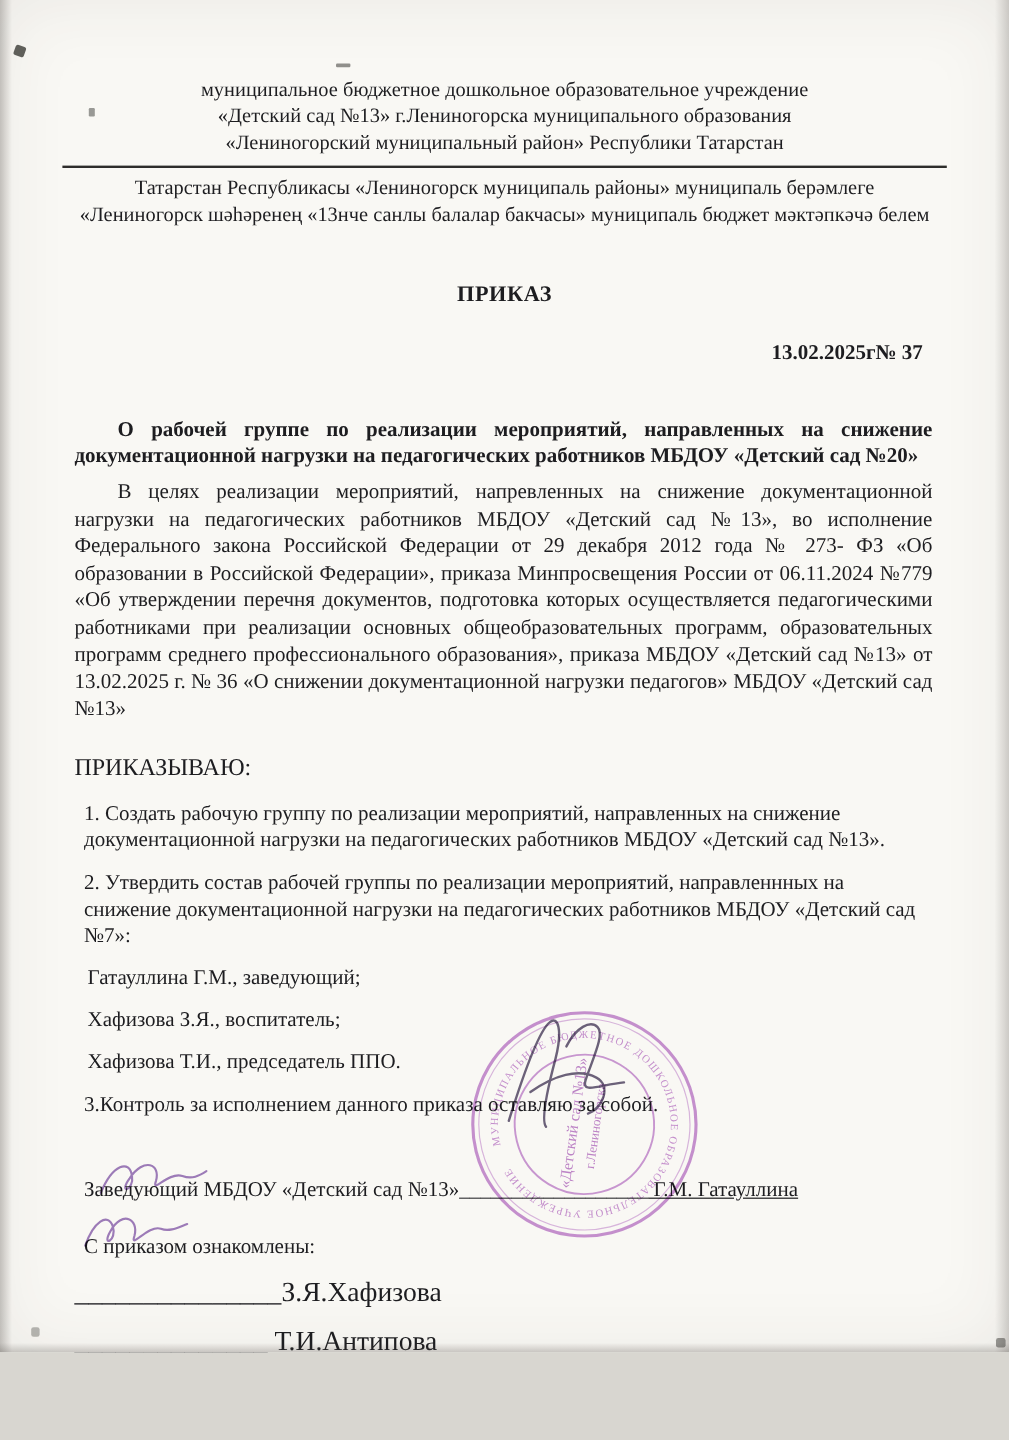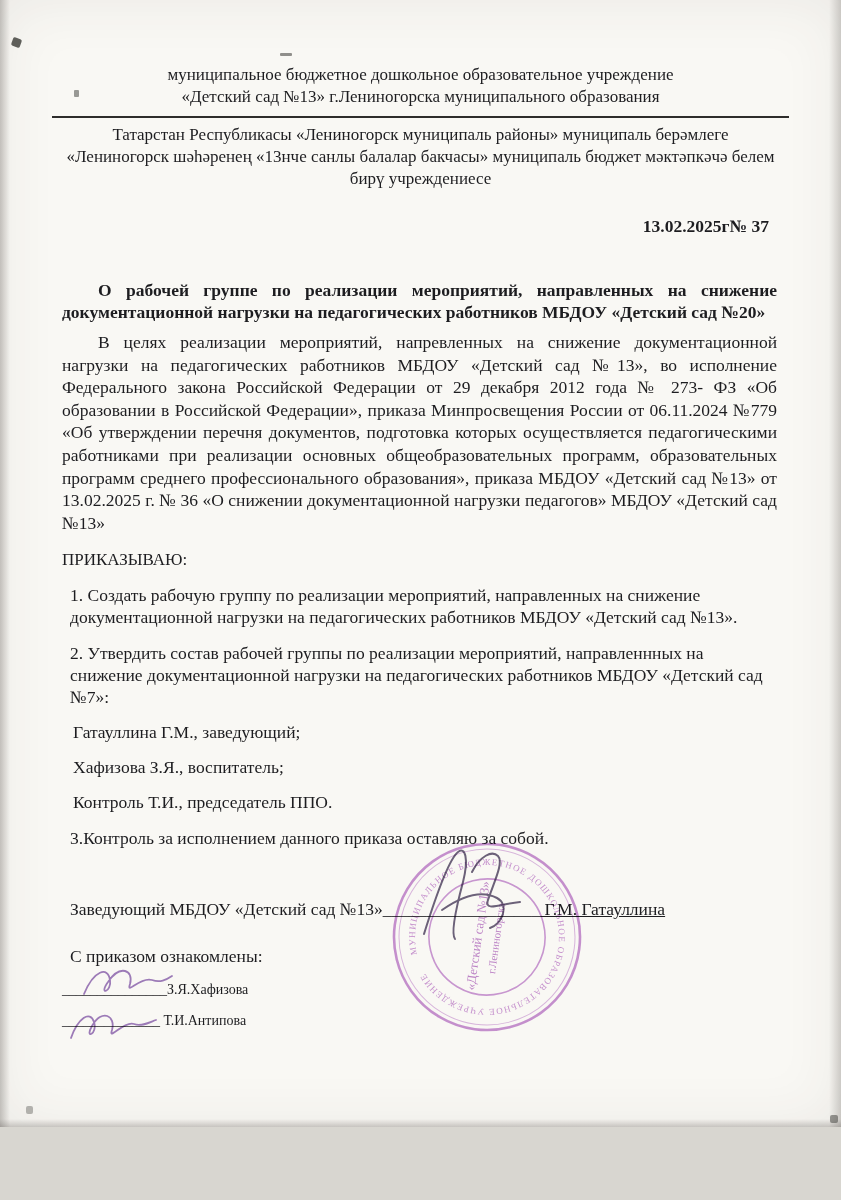--- a/index.html
+++ b/index.html
@@ -19,27 +19,27 @@
 
   .letterhead-ru { margin:64px 70px 0; text-align:center; font-size:17px; line-height:22px; }
   .rule { margin:8px 52px 6px; border:0; border-top:2px solid #2e2d2b; height:0; }
   .letterhead-tat { margin:0 28px; text-align:center; font-size:17px; line-height:22px; }
 
   .order-title { margin:46px 0 0; text-align:center; font-weight:bold; font-size:18.5px; letter-spacing:0.5px; }
   .date-row { display:flex; justify-content:flex-end; margin:26px 72px 0 22px; font-size:17.5px; font-weight:bold; }
   .date-row .date { font-weight:bold; }
   .subject { margin:42px 64px 0 62px; font-weight:bold; text-align:justify; text-indent:36px; font-size:17.5px; line-height:22px; }
   .preamble { margin:8px 64px 0 62px; text-align:justify; text-indent:36px; font-size:17.5px; line-height:22.6px; }
-  .decree { margin:16px 62px 0; font-size:17px; }
+  .decree { margin:28px 62px 0; font-size:20px; }
   .item { margin:14px 64px 0 70px; font-size:17.5px; line-height:22px; }
   .member { margin:14px 64px 0 73px; font-size:17.5px; }
   .sign-row { margin:50px 64px 0 70px; font-size:17.5px; }
   .signed-name { text-decoration:underline; }
   .ack-label { margin:26px 64px 0 70px; font-size:17.5px; }
-  .ack-line { margin:15px 64px 0 62px; font-size:14px; }
+  .ack-line { margin:15px 64px 0 62px; font-size:23px; }
 
   .stamp-svg { position:absolute; left:372px; top:826px; mix-blend-mode:multiply; opacity:0.82; transform:rotate(-14deg); }
   .sig-main  { position:absolute; left:402px; top:842px; mix-blend-mode:multiply; opacity:0.9; }
   .sig-ack1  { position:absolute; left:78px;  top:962px; mix-blend-mode:multiply; opacity:0.9; }
   .sig-ack2  { position:absolute; left:66px;  top:1008px; mix-blend-mode:multiply; opacity:0.9; }
 
   .artifact { position:absolute; background:#3a3935; }
   .a1 { left:12px; top:38px; width:9px; height:9px; border-radius:2px; opacity:0.8; transform:rotate(20deg); }
   .a2 { left:280px; top:53px; width:12px; height:3px; opacity:0.55; border-radius:1px; }
   .a3 { left:74px; top:90px; width:5px; height:7px; opacity:0.5; border-radius:1px; }
@@ -56,48 +56,49 @@
 
   <div class="artifact a1"></div>
   <div class="artifact a2"></div>
   <div class="artifact a3"></div>
   <div class="artifact a4"></div>
   <div class="artifact a5"></div>
 
   <div class="letterhead-ru">
     <div>муниципальное бюджетное дошкольное образовательное учреждение</div>
     <div>«Детский сад №13» г.Лениногорска муниципального образования</div>
+    <div>«Лениногорский муниципальный район» Республики Татарстан</div>
   </div>
 
   <hr class="rule">
 
   <div class="letterhead-tat">
     <div>Татарстан Республикасы «Лениногорск муниципаль районы» муниципаль берәмлеге</div>
     <div>«Лениногорск шәһәренең «13нче санлы балалар бакчасы» муниципаль бюджет мәктәпкәчә белем</div>
-    <div>бирү учреждениесе</div>
   </div>
 
+  <div class="order-title">ПРИКАЗ</div>
 
   <div class="date-row">
     <span class="date">13.02.2025г</span>
     <span class="num">№ 37</span>
   </div>
 
   <p class="subject">О рабочей группе по реализации мероприятий, направленных на снижение документационной нагрузки на педагогических работников МБДОУ «Детский сад №20»</p>
 
   <p class="preamble">В целях реализации мероприятий, напревленных на снижение документационной нагрузки на педагогических работников МБДОУ «Детский сад №13», во исполнение Федерального закона Российской Федерации от 29 декабря 2012 года № 273- ФЗ «Об образовании в Российской Федерации», приказа Минпросвещения России от 06.11.2024 №779 «Об утверждении перечня документов, подготовка которых осуществляется педагогическими работниками при реализации основных общеобразовательных программ, образовательных программ среднего профессионального образования», приказа МБДОУ «Детский сад №13»  от 13.02.2025 г. № 36 «О снижении документационной нагрузки педагогов» МБДОУ «Детский сад №13»</p>
 
   <div class="decree">ПРИКАЗЫВАЮ:</div>
 
   <p class="item">1.  Создать рабочую группу по реализации мероприятий, направленных на снижение документационной нагрузки на педагогических работников МБДОУ «Детский сад №13».</p>
   <p class="item">2.  Утвердить состав рабочей группы по реализации мероприятий, направленнных на снижение документационной нагрузки на педагогических работников МБДОУ «Детский сад №7»:</p>
 
   <div class="member">Гатауллина Г.М., заведующий;</div>
   <div class="member">Хафизова З.Я., воспитатель;</div>
-  <div class="member">Контроль Т.И., председатель ППО.</div>
+  <div class="member">Хафизова Т.И., председатель ППО.</div>
 
   <p class="item">3.Контроль за исполнением данного приказа оставляю за собой.</p>
 
   <div class="sign-row">
     <span>Заведующий МБДОУ «Детский сад №13»</span><span>__________________</span><span class="signed-name"> Г.М. Гатауллина</span>
   </div>
 
   <div class="ack-label">С приказом ознакомлены:</div>
 
   <div class="ack-line">

